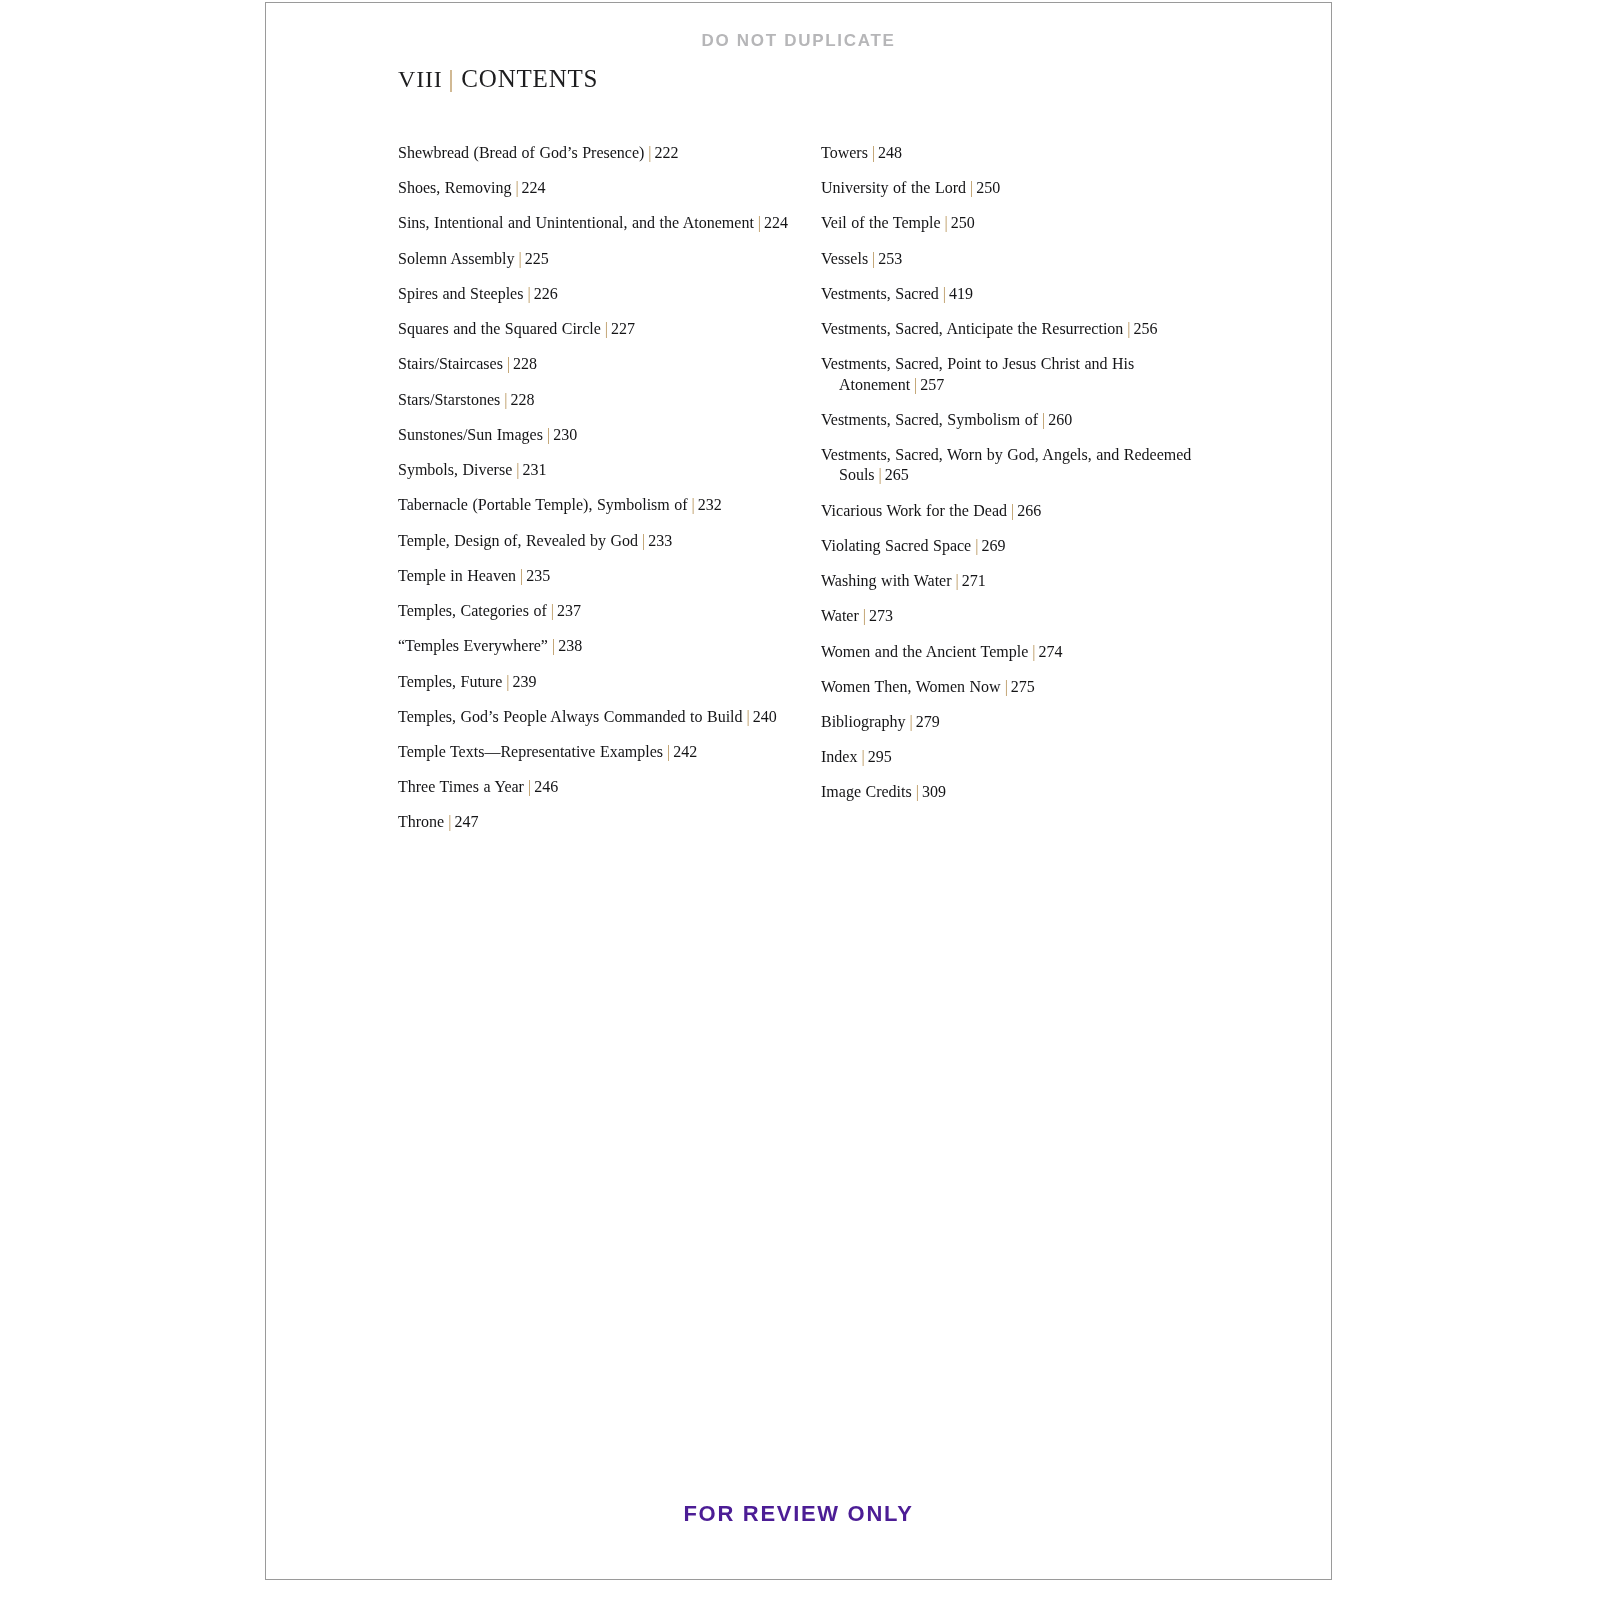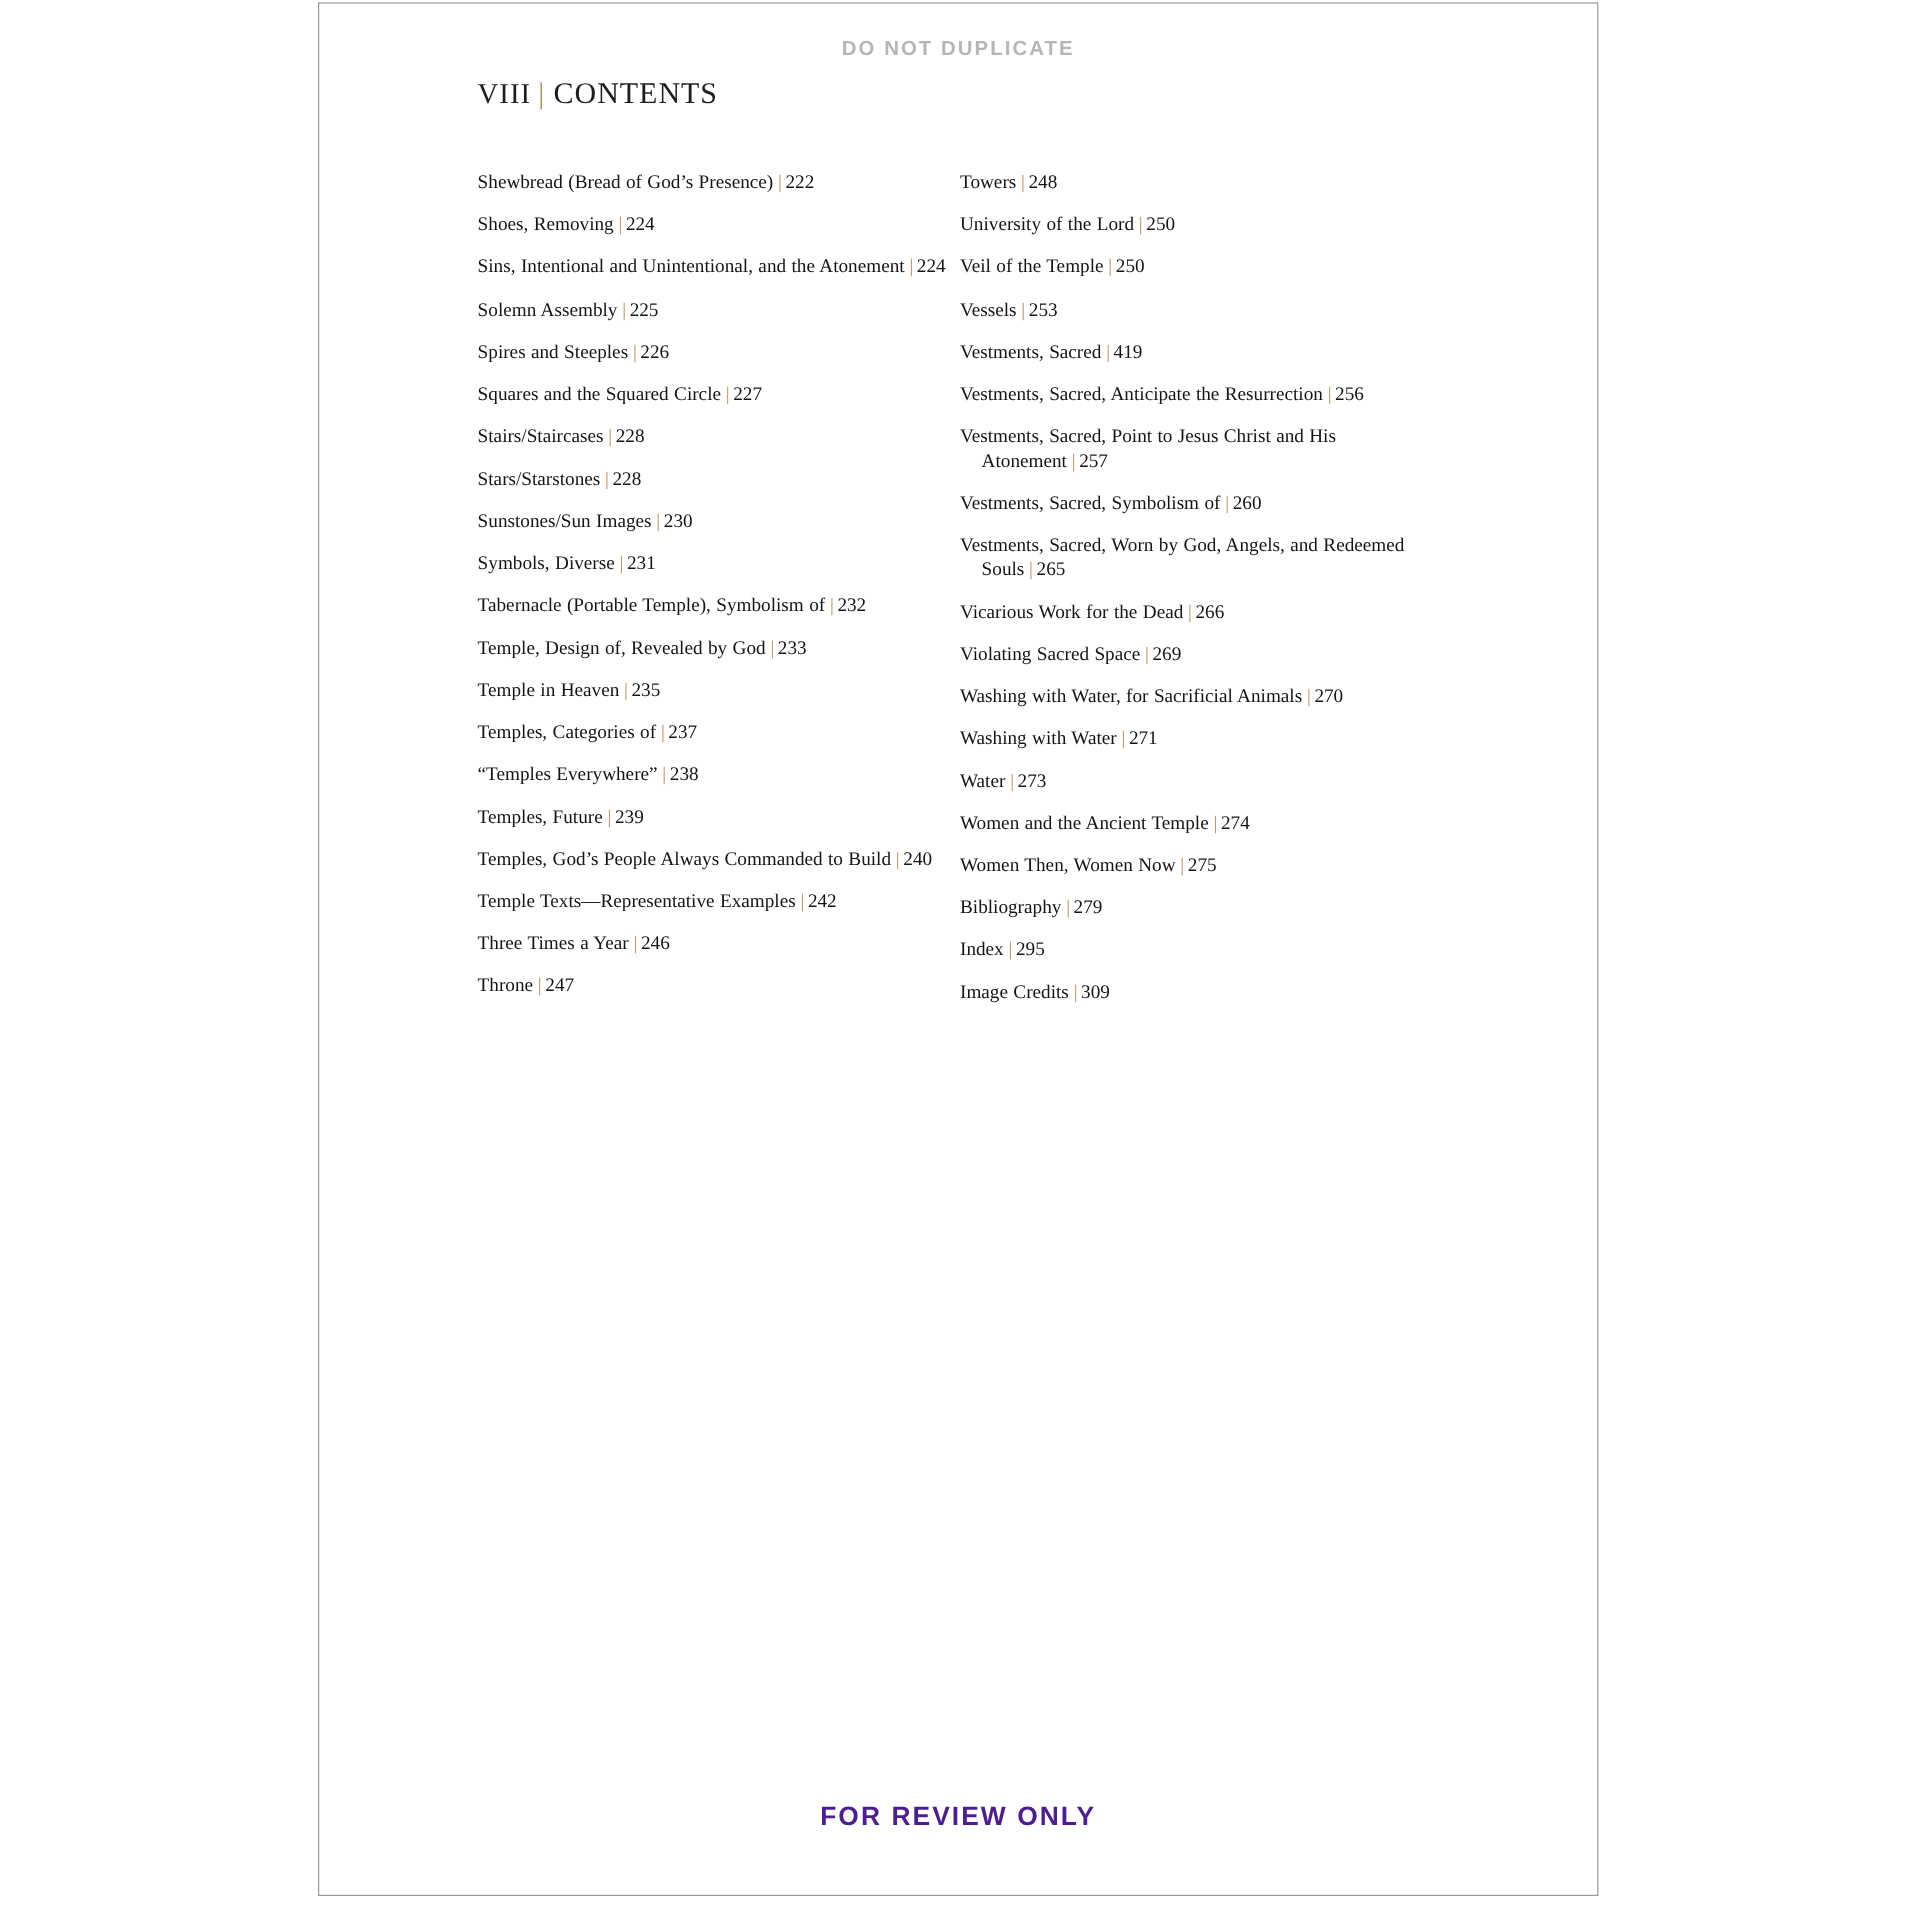--- a/index.html
+++ b/index.html
@@ -108,20 +108,21 @@
     line-height: 1.265;
     color: #141416;
     padding-left: 18px;
     text-indent: -18px;
     margin-bottom: 15px;
     letter-spacing: 0.0px;
     word-spacing: 0.5px;
   }
   .toc-col.right .toc-entry {
     margin-bottom: 15px;
+    margin-left: 21px;
   }
 
   .entry-sep {
     color: #b8945a;
     padding: 0 3px 0 4px;
   }
   .entry-page {
     color: #141416;
   }
 </style>
@@ -166,21 +167,20 @@
           <div class="toc-entry"><span>University of the Lord</span><span class="entry-sep">|</span><span class="entry-page">250</span></div>
           <div class="toc-entry"><span>Veil of the Temple</span><span class="entry-sep">|</span><span class="entry-page">250</span></div>
           <div class="toc-entry"><span>Vessels</span><span class="entry-sep">|</span><span class="entry-page">253</span></div>
           <div class="toc-entry"><span>Vestments, Sacred</span><span class="entry-sep">|</span><span class="entry-page">419</span></div>
           <div class="toc-entry"><span>Vestments, Sacred, Anticipate the Resurrection</span><span class="entry-sep">|</span><span class="entry-page">256</span></div>
           <div class="toc-entry"><span>Vestments, Sacred, Point to Jesus Christ and His Atonement</span><span class="entry-sep">|</span><span class="entry-page">257</span></div>
           <div class="toc-entry"><span>Vestments, Sacred, Symbolism of</span><span class="entry-sep">|</span><span class="entry-page">260</span></div>
           <div class="toc-entry"><span>Vestments, Sacred, Worn by God, Angels, and Redeemed Souls</span><span class="entry-sep">|</span><span class="entry-page">265</span></div>
           <div class="toc-entry"><span>Vicarious Work for the Dead</span><span class="entry-sep">|</span><span class="entry-page">266</span></div>
           <div class="toc-entry"><span>Violating Sacred Space</span><span class="entry-sep">|</span><span class="entry-page">269</span></div>
-          <div class="toc-entry"><span>Washing with Water, for Sacrificial Animals</span><span class="entry-sep">|</span><span class="entry-page">270</span></div>
           <div class="toc-entry"><span>Washing with Water</span><span class="entry-sep">|</span><span class="entry-page">271</span></div>
           <div class="toc-entry"><span>Water</span><span class="entry-sep">|</span><span class="entry-page">273</span></div>
           <div class="toc-entry"><span>Women and the Ancient Temple</span><span class="entry-sep">|</span><span class="entry-page">274</span></div>
           <div class="toc-entry"><span>Women Then, Women Now</span><span class="entry-sep">|</span><span class="entry-page">275</span></div>
           <div class="toc-entry"><span>Bibliography</span><span class="entry-sep">|</span><span class="entry-page">279</span></div>
           <div class="toc-entry"><span>Index</span><span class="entry-sep">|</span><span class="entry-page">295</span></div>
           <div class="toc-entry"><span>Image Credits</span><span class="entry-sep">|</span><span class="entry-page">309</span></div>
         </div>
     </div>
 

